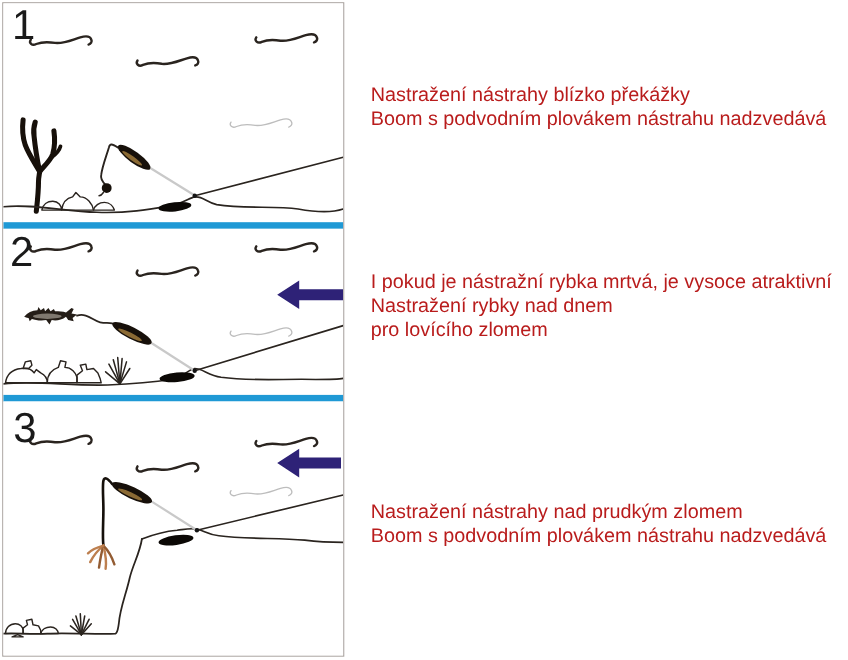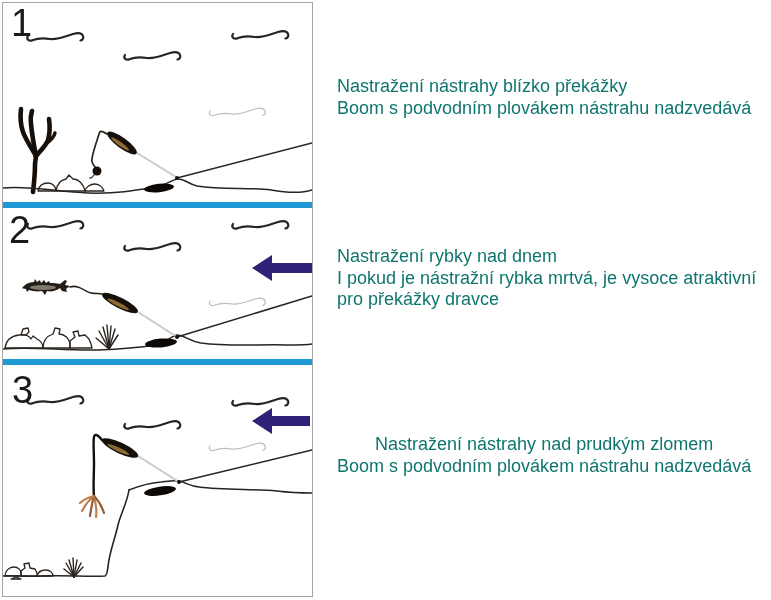--- a/index.html
+++ b/index.html
@@ -13,21 +13,21 @@
     border:1px solid #aaa4a0; background:#ffffff; overflow:hidden;
   }
   .panel { position:absolute; left:0; width:309px; background:#ffffff; }
   .panel svg { display:block; }
   .panel-number {
     position:absolute; font-size:38px; line-height:40px; color:#1a1a1a;
     font-family:"Liberation Sans","DejaVu Sans",sans-serif;
   }
   .divider { position:absolute; left:0; width:309px; height:6px; background:#1f99d5; }
   .caption {
-    position:absolute; left:337px; color:#0f766e; font-size:18px;
+    position:absolute; left:337px; color:#b91c1c; font-size:18px;
     line-height:21.5px; white-space:nowrap;
   }
   .ink { stroke:#2a241f; fill:none; stroke-linecap:round; stroke-linejoin:round; }
 </style>
 </head>
 <body>
 
 <svg width="0" height="0" style="position:absolute" aria-hidden="true">
   <defs>
     <path id="sq" d="M1,7 C-1,10 2,13 6,11 C11,9 17,9 23,10 C31,11 39,7 46,5 C51,3.5 55,4 56,7 C57,9 55.5,11 53.5,11.5"></path>
@@ -210,22 +210,22 @@
       </svg>
     </div>
     <div class="panel-number" style="left:9px; top:367px;">3</div>
   </div>
 
   <div class="caption" style="top:76px;">
     <div>Nastražení nástrahy blízko překážky</div>
     <div>Boom s podvodním plovákem nástrahu nadzvedává</div>
   </div>
   <div class="caption" style="top:246px;">
+    <div>I pokud je nástražní rybka mrtvá, je vysoce atraktivní</div>
     <div>Nastražení rybky nad dnem</div>
-    <div>I pokud je nástražní rybka mrtvá, je vysoce atraktivní</div>
-    <div>pro překážky dravce</div>
-  </div>
-  <div class="caption" style="top:434px;text-align:center;">
+    <div>pro lovícího zlomem</div>
+  </div>
+  <div class="caption" style="top:455px;">
     <div>Nastražení nástrahy nad prudkým zlomem</div>
     <div>Boom s podvodním plovákem nástrahu nadzvedává</div>
   </div>
 
 </div>
 
 </body></html>

